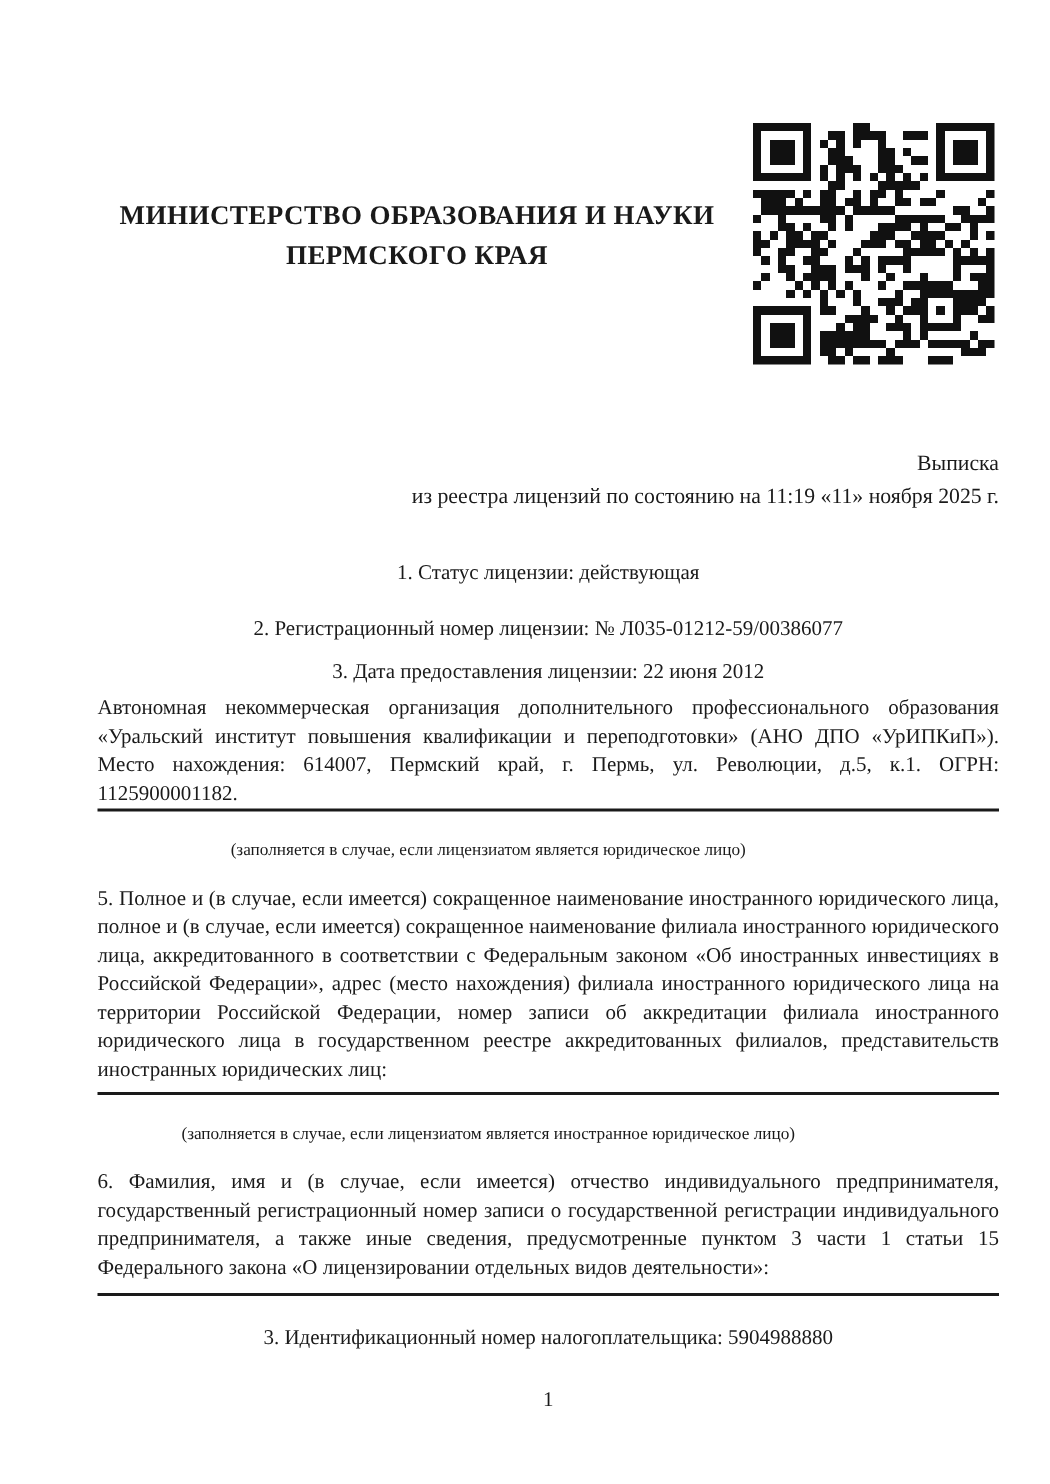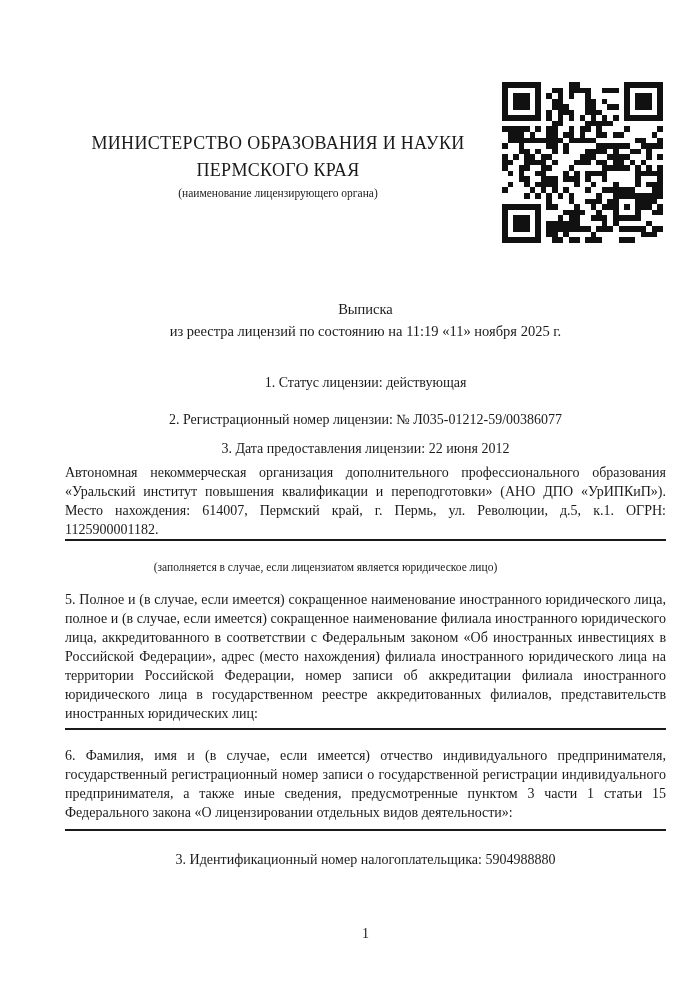--- a/index.html
+++ b/index.html
@@ -21,38 +21,38 @@
   }
   .qr svg { width: 100%; height: 100%; display: block; }
   .ministry {
     position: absolute;
     left: 65px;
     top: 130px;
     width: 426px;
     text-align: center;
   }
   .ministry-name {
-    font-weight: normal;
+    font-weight: bold;
     font-size: 18px;
     line-height: 27px;
     letter-spacing: 0.3px;
   }
   .small-caption {
     font-size: 11.5px;
     line-height: 14px;
     margin-top: 2px;
   }
   .content {
     position: absolute;
     left: 65px;
     top: 298px;
     width: 601px;
   }
   .doc-title {
-    text-align: center;
+    text-align: right;
     font-size: 14.5px;
     line-height: 22px;
   }
   .content p {
     margin: 0;
     font-size: 14px;
     line-height: 19px;
     text-align: justify;
   }
   .content p.single { text-align: center; }
@@ -517,21 +517,20 @@
         <rect x="22" y="28" width="1" height="1" fill="#111"></rect>
         <rect x="23" y="28" width="1" height="1" fill="#111"></rect>
       </svg>
   </div>
 
   <header class="ministry">
     <div class="ministry-name">
       <div>МИНИСТЕРСТВО ОБРАЗОВАНИЯ И НАУКИ</div>
       <div>ПЕРМСКОГО КРАЯ</div>
     </div>
-    <div class="small-caption">(наименование лицензирующего органа)</div>
   </header>
 
   <main class="content">
 
     <div class="doc-title">
       <div>Выписка</div>
       <div>из реестра лицензий по состоянию на 11:19 «11» ноября 2025 г.</div>
     </div>
 
     <section class="item" id="item1">
@@ -548,20 +547,21 @@
 
     <section class="item" id="item4">
       <p>Автономная некоммерческая организация дополнительного профессионального образования «Уральский институт повышения квалификации и переподготовки» (АНО ДПО «УрИПКиП»). Место нахождения: 614007, Пермский край, г. Пермь, ул. Революции, д.5, к.1. ОГРН: 1125900001182.</p>
       <div class="fill-line"></div>
       <div class="fill-caption">(заполняется в случае, если лицензиатом является юридическое лицо)</div>
     </section>
 
     <section class="item" id="item5">
       <p>5. Полное и (в случае, если имеется) сокращенное наименование иностранного юридического лица, полное и (в случае, если имеется) сокращенное наименование филиала иностранного юридического лица, аккредитованного в соответствии с Федеральным законом «Об иностранных инвестициях в Российской Федерации», адрес (место нахождения) филиала иностранного юридического лица на территории Российской Федерации, номер записи об аккредитации филиала иностранного юридического лица в государственном реестре аккредитованных филиалов, представительств иностранных юридических лиц:</p>
       <div class="fill-line"></div>
+      <div class="fill-caption">(заполняется в случае, если лицензиатом является иностранное юридическое лицо)</div>
     </section>
 
     <section class="item" id="item6">
       <p>6. Фамилия, имя и (в случае, если имеется) отчество индивидуального предпринимателя, государственный регистрационный номер записи о государственной регистрации индивидуального предпринимателя, а также иные сведения, предусмотренные пунктом 3 части 1 статьи 15 Федерального закона «О лицензировании отдельных видов деятельности»:</p>
       <div class="fill-line"></div>
     </section>
 
     <section class="item" id="item7">
       <p class="single">3. Идентификационный номер налогоплательщика: 5904988880</p>
     </section>

